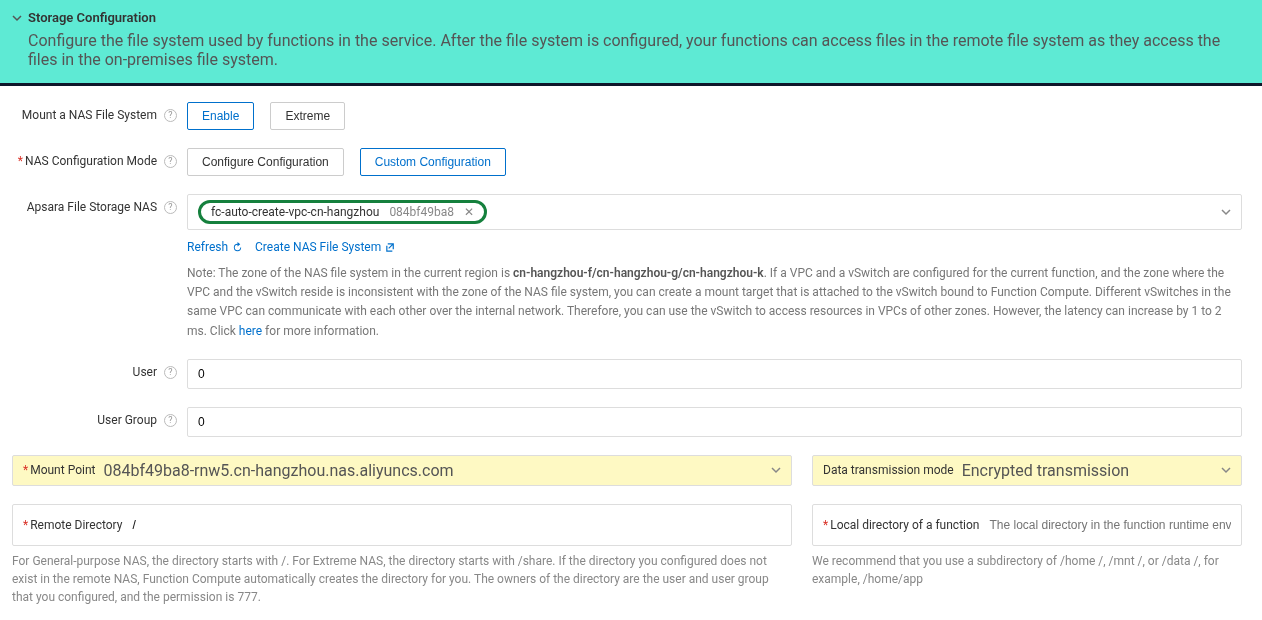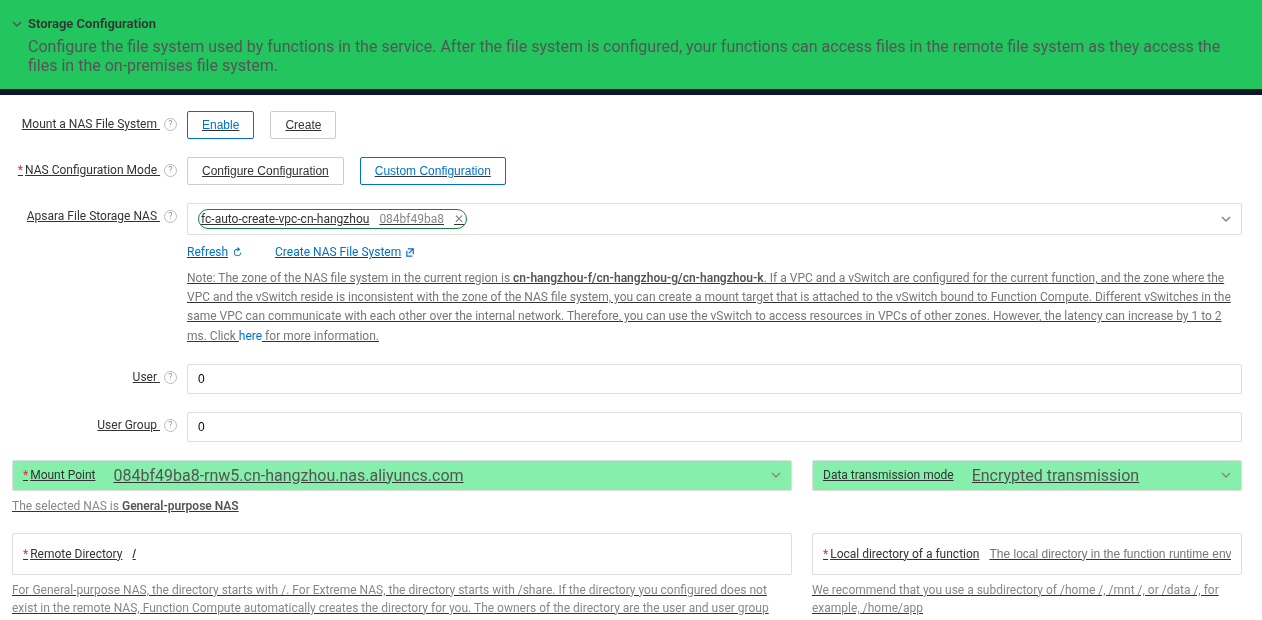--- a/index.html
+++ b/index.html
@@ -3,30 +3,30 @@
   <meta charset="utf-8">
   <style>
     * { box-sizing: border-box; margin: 0; padding: 0; }
     body {
       font-family: -apple-system, BlinkMacSystemFont, "Segoe UI", Roboto, "Helvetica Neue", Arial, sans-serif;
       font-size: 13px;
       color: #333;
       background: #fff;
     }
     .header-section {
-      background: #22c55e;
-      padding: 16px 12px 14px;
-      border-bottom: 6px solid #0f172a;
+      background: #5eead4;
+      padding: 10px 12px 14px;
+      border-bottom: 3px solid #0f172a;
     }
     .header-row { display: flex; align-items: center; gap: 6px; }
     .chevron { width: 10px; height: 10px; display: inline-block; }
     .section-title { font-weight: 600; font-size: 13px; }
     .section-desc { margin-top: 6px; margin-left: 16px; font-size: 16px; color: #555; }
     .form-body { padding: 16px 12px; }
-    .form-row { display: flex; margin-bottom: 18px; align-items: flex-start; text-decoration: underline; }
+    .form-row { display: flex; margin-bottom: 18px; align-items: flex-start; }
     .form-label {
       width: 175px;
       text-align: right;
       padding-right: 10px;
       padding-top: 6px;
       font-size: 12px;
       color: #333;
       flex-shrink: 0;
     }
     .form-label .req { color: #d93026; margin-right: 2px; }
@@ -59,35 +59,35 @@
       border-radius: 2px;
       padding: 5px 10px;
       display: flex;
       align-items: center;
       justify-content: space-between;
       cursor: pointer;
       min-height: 30px;
       background: #fff;
     }
     .tag {
-      border: 1px solid #15803d;
+      border: 3px solid #15803d;
       border-radius: 14px;
-      padding: 2px 2px;
+      padding: 2px 10px;
       display: inline-flex;
       align-items: center;
       gap: 10px;
       font-size: 12px;
     }
     .tag-id { color: #888; }
     .tag-close { color: #888; cursor: pointer; font-size: 12px; }
     .chev-down {
       width: 10px; height: 10px;
       color: #888;
     }
-    .action-links { display: flex; gap: 32px; margin-top: 10px; font-size: 12px; }
+    .action-links { display: flex; gap: 12px; margin-top: 10px; font-size: 12px; }
     .link { color: #0070cc; cursor: pointer; display: inline-flex; align-items: center; gap: 4px; }
     .refresh-icon, .ext-icon { width: 11px; height: 11px; display: inline-block; }
     .note-text { margin-top: 10px; font-size: 12px; color: #777; line-height: 1.6; }
     .note-text b { color: #555; font-weight: 600; text-align: center; }
     .input-text {
       width: 100%;
       border: 1px solid #ddd;
       border-radius: 2px;
       padding: 6px 10px;
       font-size: 12px;
@@ -97,22 +97,22 @@
     .mount-left { flex: 1; min-width: 0; }
     .mount-right { width: 430px; flex-shrink: 0; }
     .labeled-select {
       border: 1px solid #ddd;
       border-radius: 2px;
       padding: 5px 10px;
       display: flex;
       align-items: center;
       min-height: 30px;
       cursor: pointer;
-      background: #86efac;
-      gap: 18px;
+      background: #fef9c3;
+      gap: 8px;
     }
     .labeled-select .inner-label { font-size: 12px; color: #333; white-space: nowrap; }
     .labeled-select .req { color: #d93026; margin-right: 2px; }
     .labeled-select .inner-value { font-size: 16px; color: #555; flex: 1; white-space: nowrap; overflow: hidden; text-overflow: ellipsis; }
     .labeled-input {
       border: 1px solid #ddd;
       border-radius: 2px;
       padding: 13px 10px;
       display: flex;
       align-items: center;
@@ -144,21 +144,21 @@
 <div class="form-body">
 
   <div class="form-row">
     <div class="form-label">
       <span>Mount a NAS File System</span>
       <span class="help-icon">?</span>
     </div>
     <div class="form-control">
       <div class="btn-group">
         <button class="btn active">Enable</button>
-        <button class="btn">Create</button>
+        <button class="btn">Extreme</button>
       </div>
     </div>
   </div>
 
   <div class="form-row">
     <div class="form-label">
       <span class="req">*</span><span>NAS Configuration Mode</span>
       <span class="help-icon">?</span>
     </div>
     <div class="form-control">
@@ -229,23 +229,20 @@
     <div class="form-control">
       <div class="mount-row">
         <div class="mount-left">
           <div class="labeled-select">
             <span class="inner-label"><span class="req">*</span><span>Mount Point</span></span>
             <span class="inner-value">084bf49ba8-rnw5.cn-hangzhou.nas.aliyuncs.com</span>
             <svg class="chev-down" viewBox="0 0 10 10">
                 <path d="M1 3 L5 7 L9 3" stroke="#888" stroke-width="1.5" fill="none"></path>
               </svg>
           </div>
-          <div class="sub-note">
-            <span>The selected NAS is </span><b>General-purpose NAS</b>
-          </div>
         </div>
         <div class="mount-right">
           <div class="labeled-select">
             <span class="inner-label">Data transmission mode</span>
             <span class="inner-value">Encrypted transmission</span>
             <svg class="chev-down" viewBox="0 0 10 10">
                 <path d="M1 3 L5 7 L9 3" stroke="#888" stroke-width="1.5" fill="none"></path>
               </svg>
           </div>
         </div>

